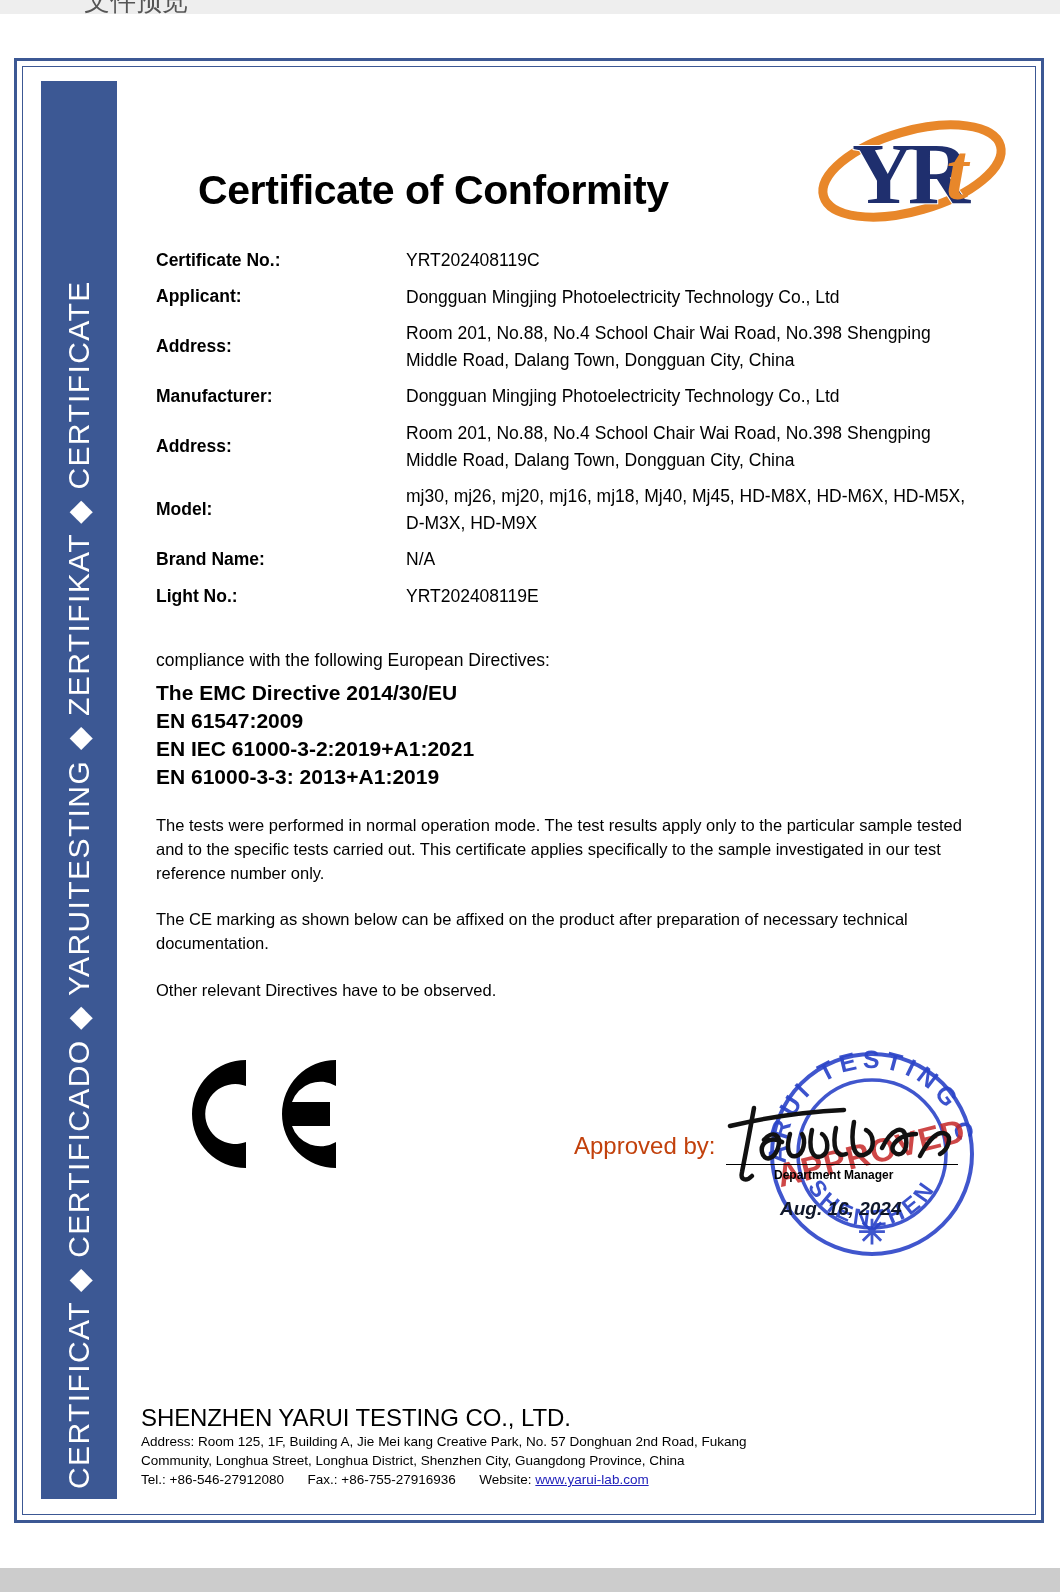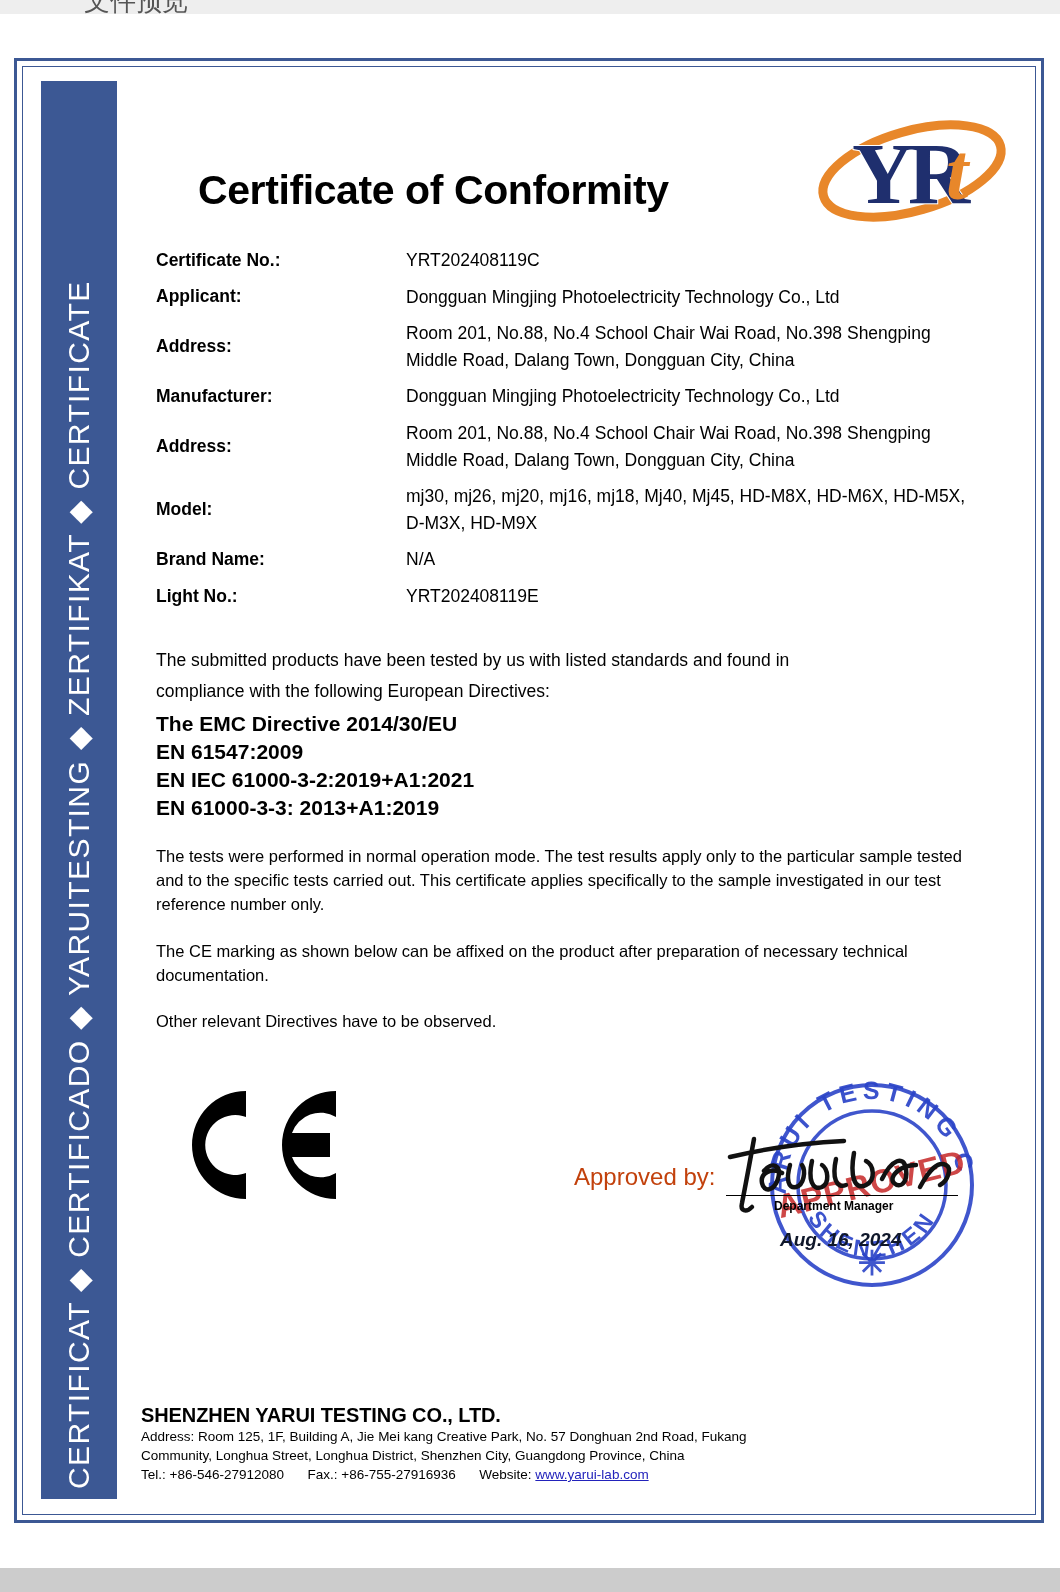--- a/index.html
+++ b/index.html
@@ -236,22 +236,22 @@
   }
 
   
   #footer-block {
     position: absolute;
     left: 124px;
     top: 1343px;
     width: 880px;
   }
   #footer-company {
-    font-size: 20px;
-    font-weight: bold;
+    font-size: 24px;
+    font-weight: normal;
     color: #000;
     letter-spacing: -0.1px;
   }
   .footer-line {
     font-size: 13.5px;
     color: #000;
     line-height: 1.42;
     white-space: nowrap;
   }
   #footer-website-link {
@@ -318,21 +318,20 @@
           <td class="detail-value">N/A</td>
         </tr>
         <tr>
           <td class="detail-label">Light No.:</td>
           <td class="detail-value">YRT202408119E</td>
         </tr>
       </tbody>
     </table>
 
     <div id="statement-block">
-      <div class="statement-line">The submitted products have been tested by us with listed standards and found in</div>
       <div class="statement-line">compliance with the following European Directives:</div>
       <div id="standards-list">
         <div class="standard-line">The EMC Directive 2014/30/EU</div>
         <div class="standard-line">EN 61547:2009</div>
         <div class="standard-line">EN IEC 61000-3-2:2019+A1:2021</div>
         <div class="standard-line">EN 61000-3-3: 2013+A1:2019</div>
       </div>
     </div>
 
     <div class="body-paragraph">The tests were performed in normal operation mode. The test results apply only to the particular sample tested and to the specific tests carried out. This certificate applies specifically to the sample investigated in our test reference number only.</div>

